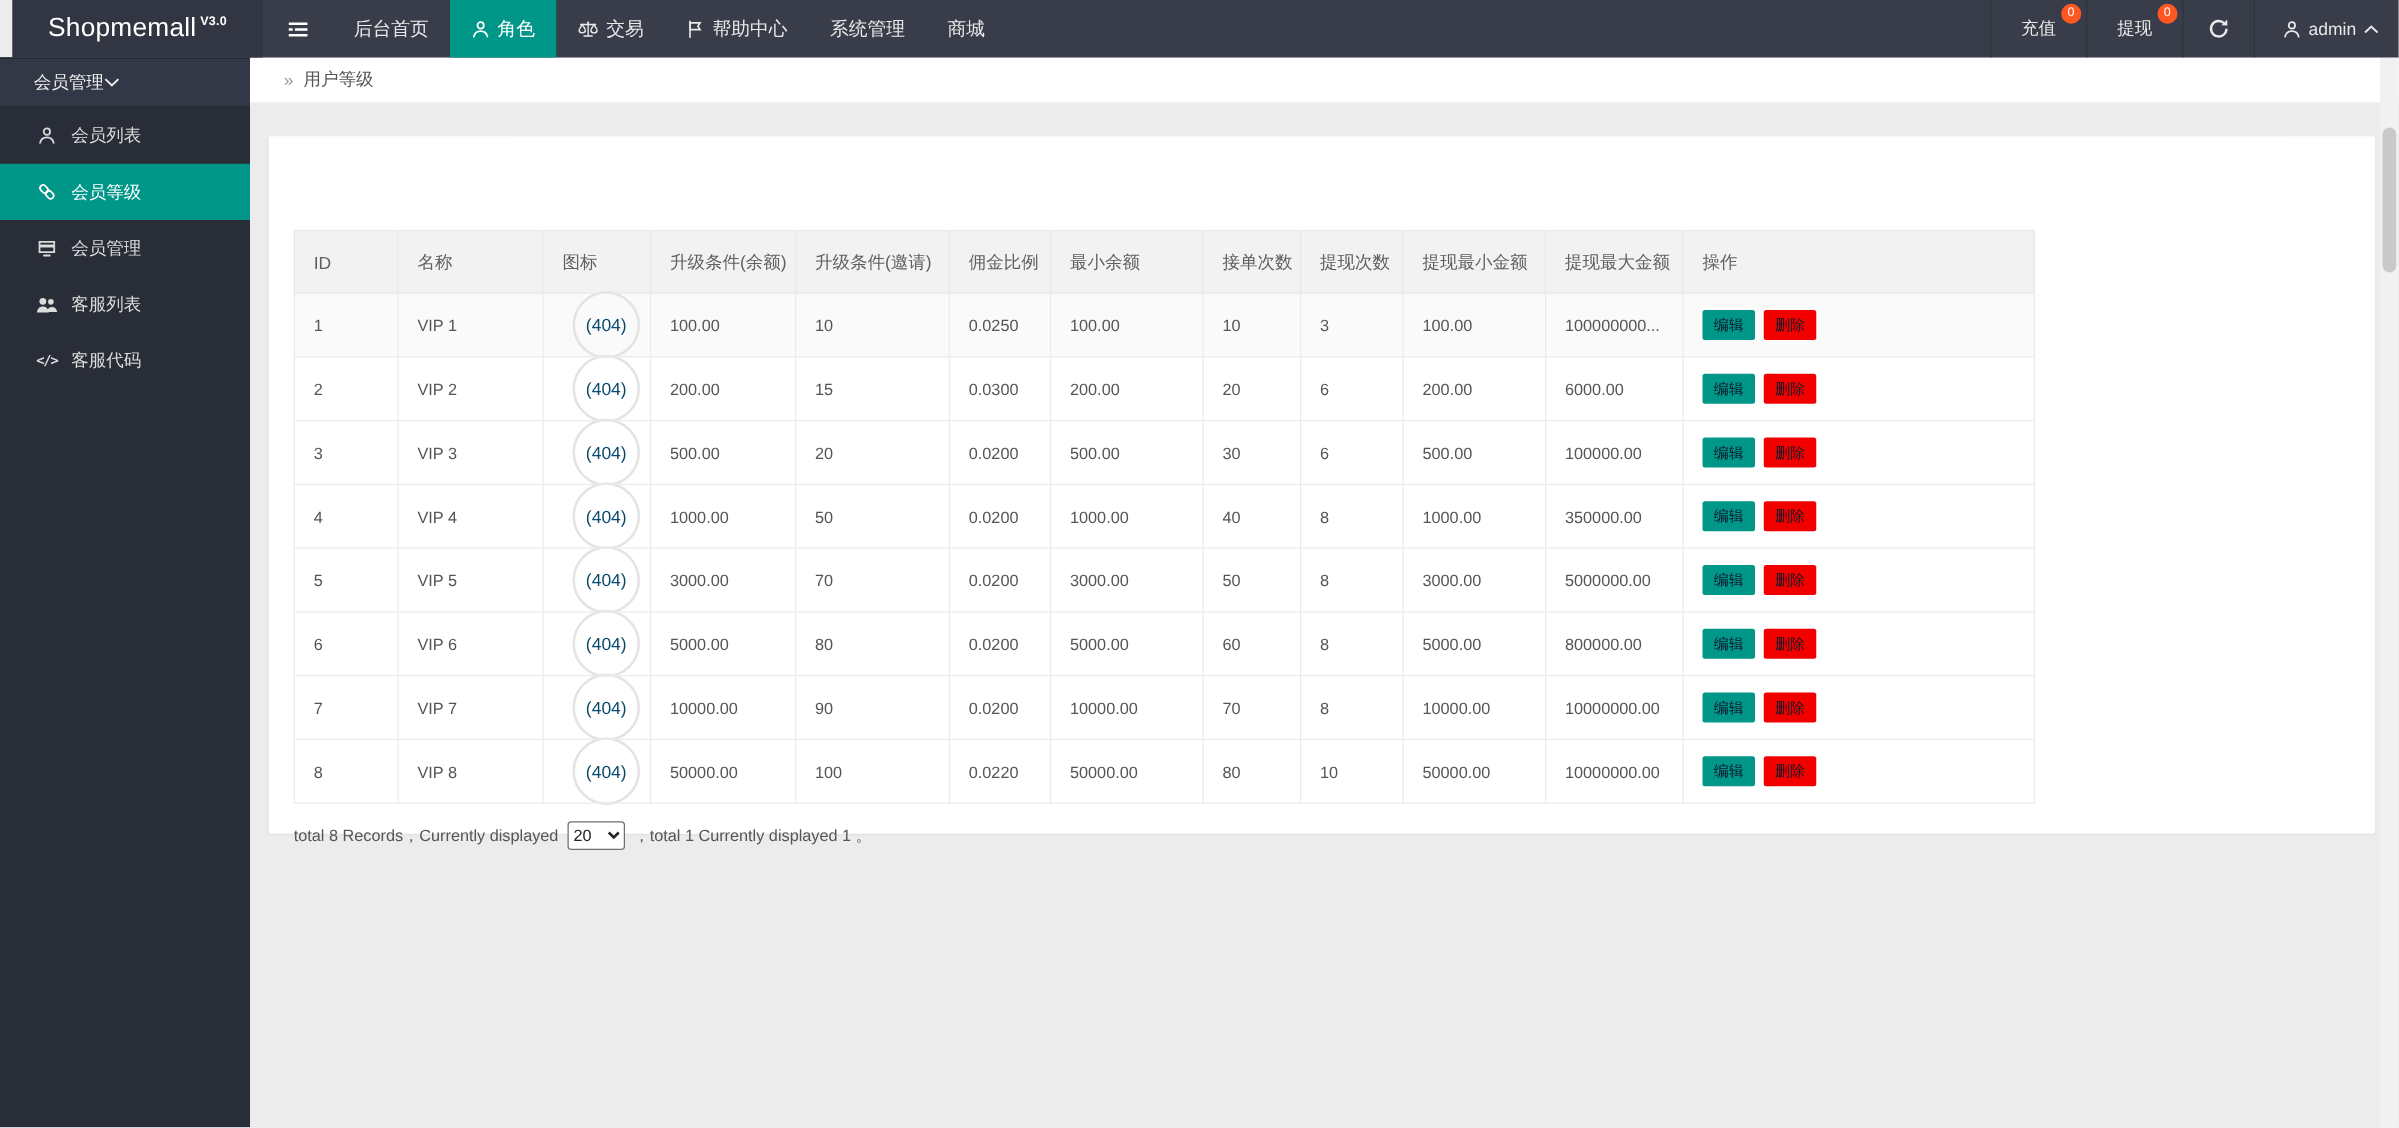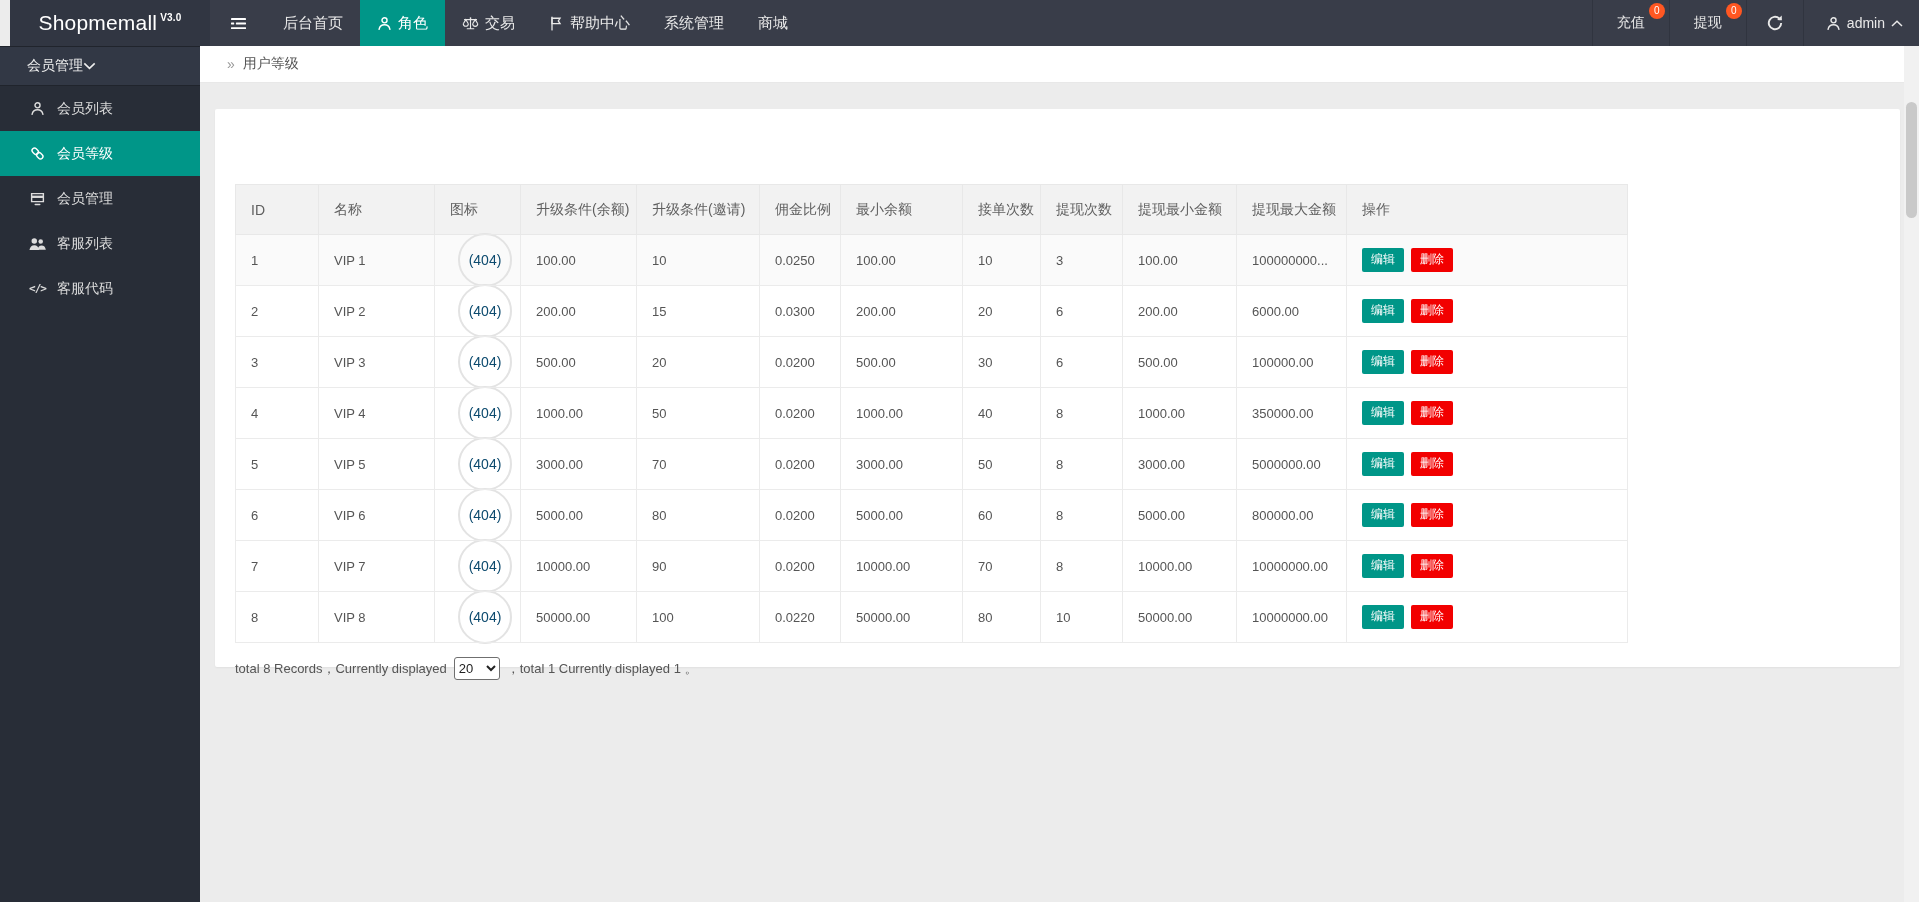--- a/index.html
+++ b/index.html
@@ -50,22 +50,22 @@
 
   table { border-collapse:collapse; table-layout:fixed; width:1392px;margin-top:44px; }
   th { background:#f2f2f2; border:1px solid #e8e8e8; height:50px; font-weight:400; color:#5f5f5f;
        font-size:14px; text-align:left; padding-left:15px; overflow:hidden; white-space:nowrap; }
   td { border:1px solid #ebebeb; height:51px; color:#555; font-size:13px; padding-left:15px;
        overflow:visible; white-space:nowrap; }
   tbody tr { background:#fff; }
   tbody tr:first-child { background:#fafafa; }
   .icon404 { width:54px; height:54px; margin:-3px 0 -3px 8px; border:2px solid #e3e3e3; border-radius:50%;
              display:flex; align-items:center; justify-content:center; color:#0c4a6e; font-size:14px; }
-  .btn { display:inline-block; padding:6px 9px; font-size:12px; line-height:1; color:#ffffff; border:none;
-         border-radius:2px; cursor:pointer; margin-right:7px; font-family:Liberation Mono, monospace; }
+  .btn { display:inline-block; padding:6px 9px; font-size:12px; line-height:1; color:#0f172a; border:none;
+         border-radius:2px; cursor:pointer; margin-right:7px; font-family:Liberation Sans, sans-serif; }
   .btn-edit { background:var(--accent); }
   .btn-del  { background:var(--danger); }
 
   .pager { margin-top:14px; font-size:13px; color:#555; display:flex; align-items:center; }
   .pager select { margin:0 7px; width:46px; height:23px; font-size:13px; font-family:inherit;
                   border:1px solid #6f6f6f; border-radius:3px; background:#fff; color:#222; }
   .pager span { white-space:pre; }
 
   
   .scrollbar { position:absolute; right:0; top:46px; width:15px; height:856px; background:#f1f1f1; }

